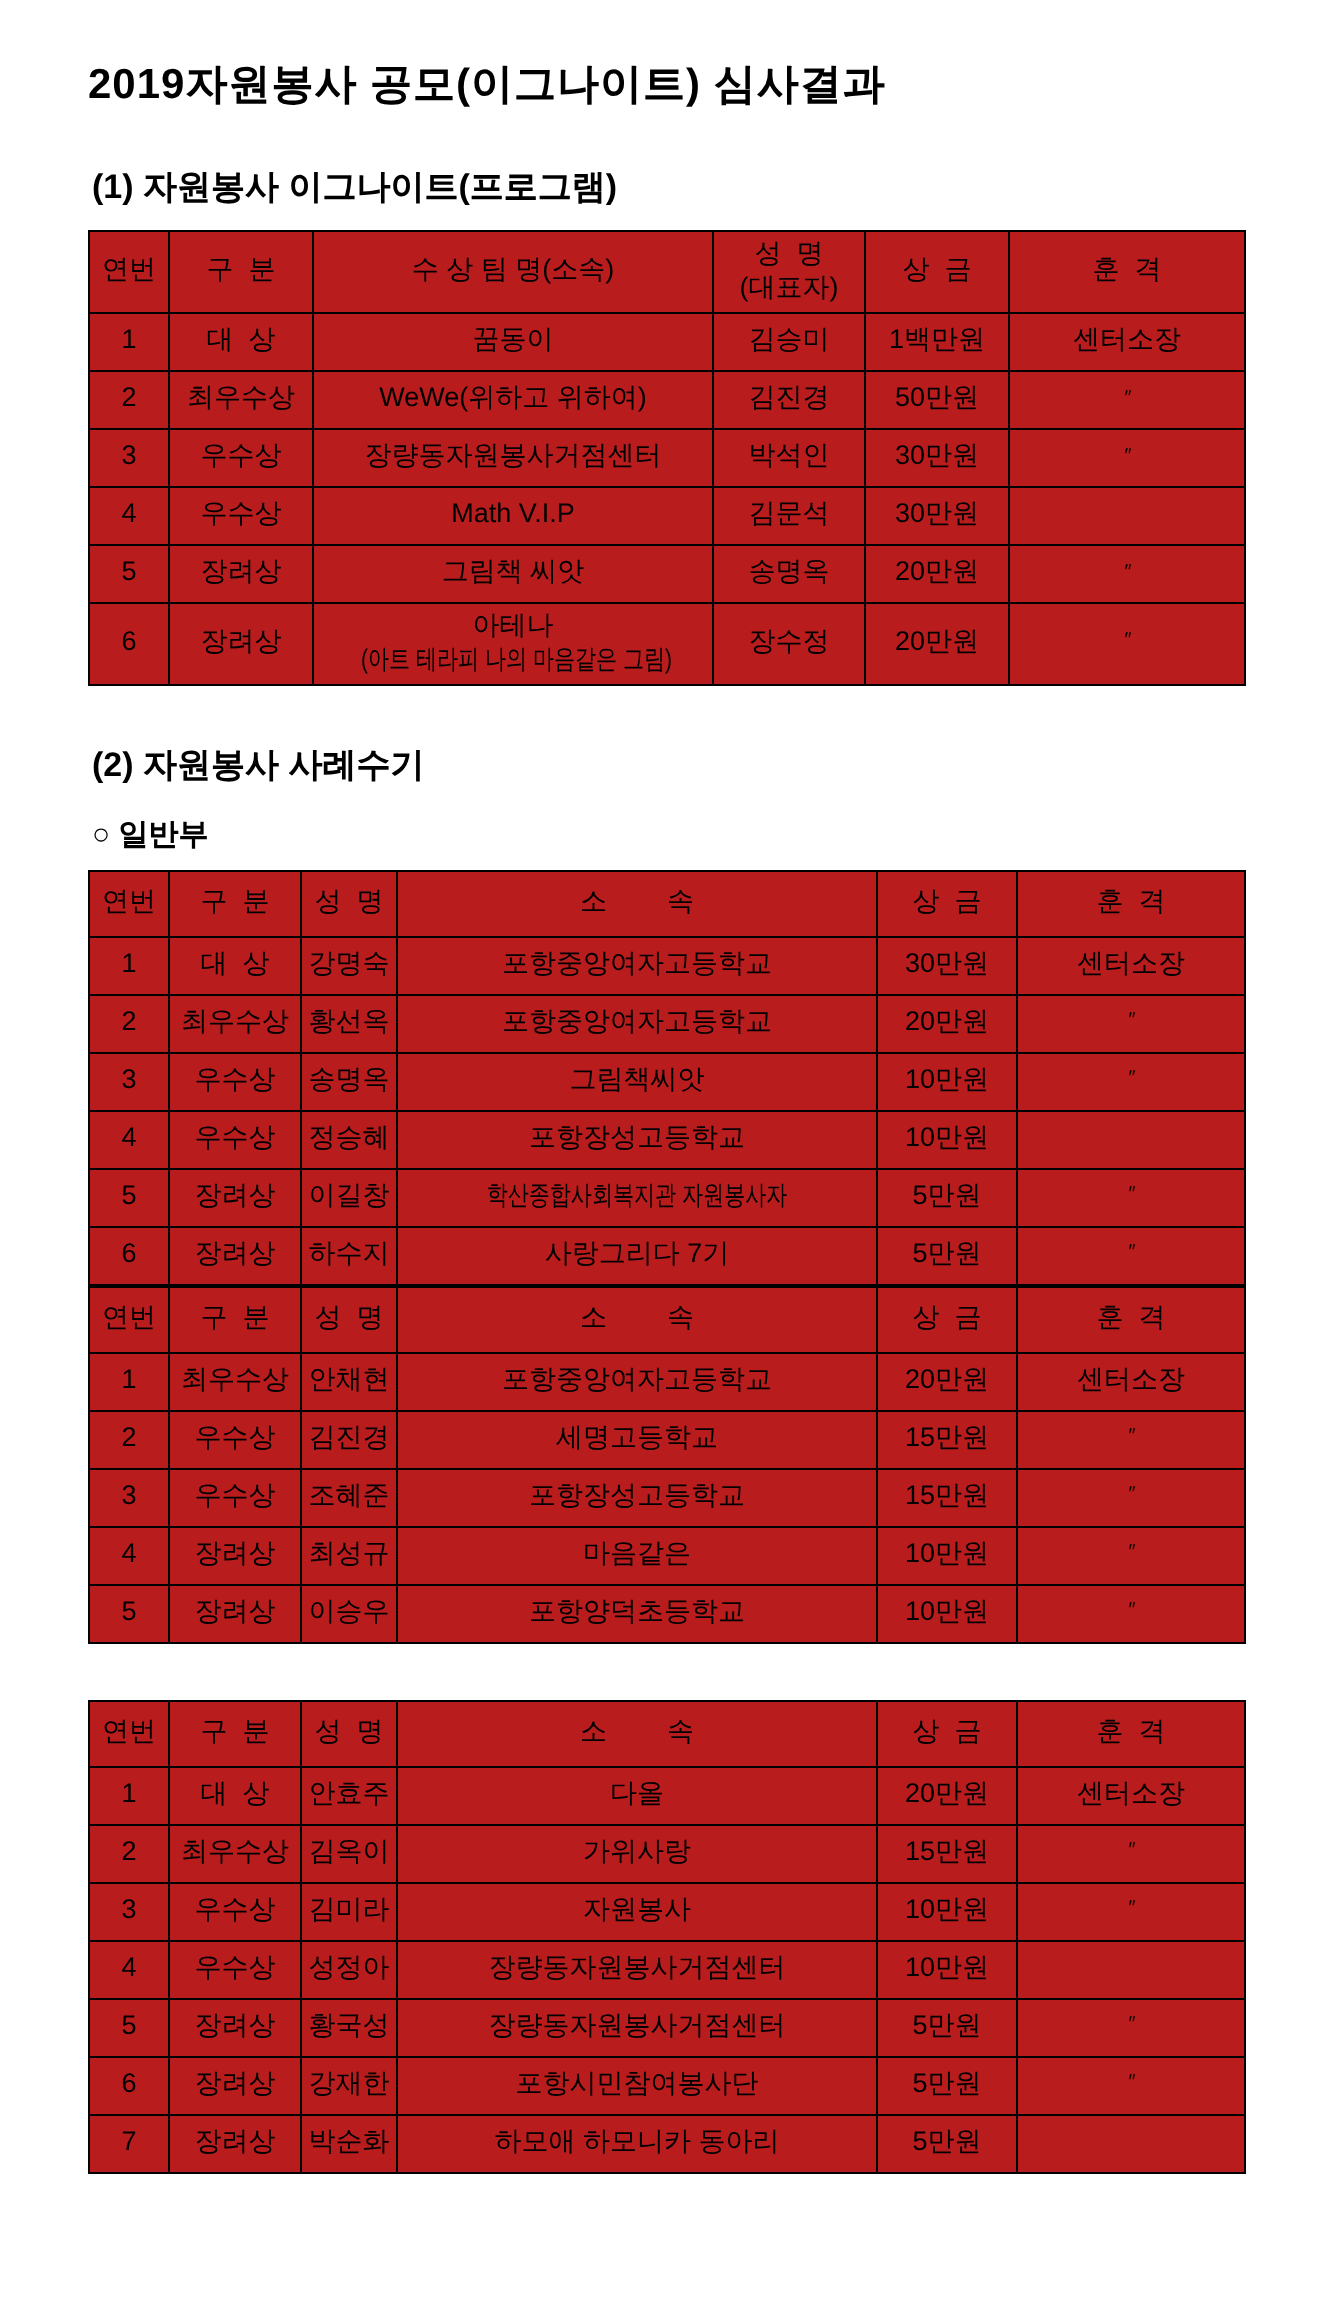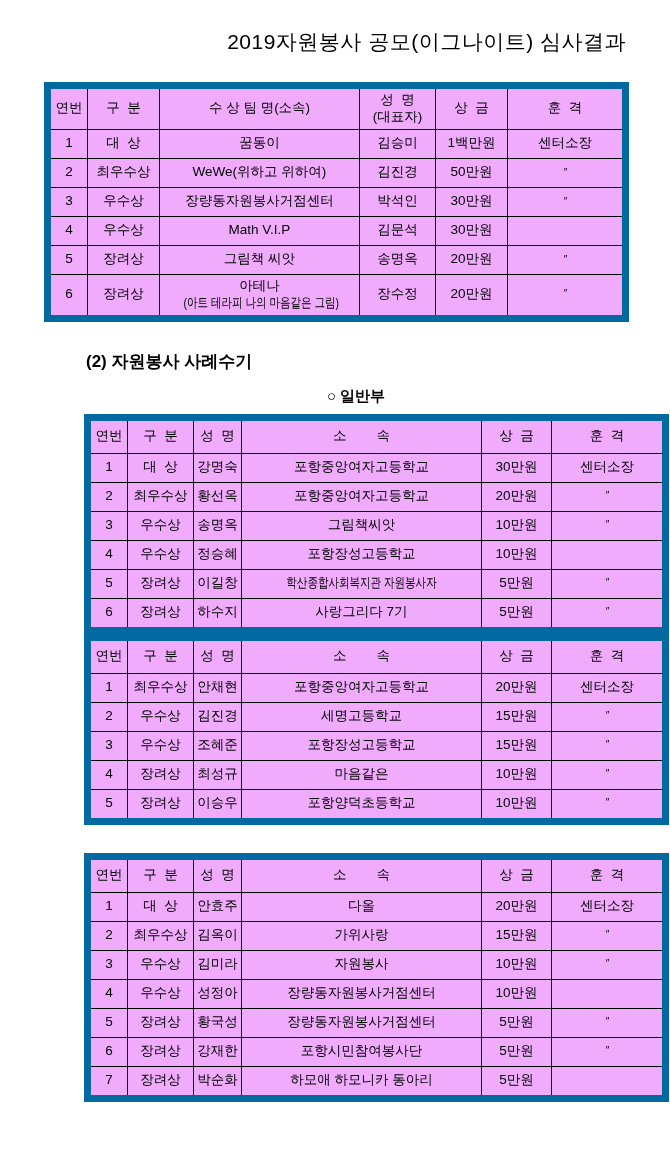--- a/index.html
+++ b/index.html
@@ -3,53 +3,54 @@
 <meta charset="utf-8">
 <style>
   html,body{margin:0;padding:0;background:#ffffff;}
   body{
     width:670px;min-height:1161px;
     font-family:"Liberation Sans","DejaVu Sans",sans-serif;
     color:#000;
   }
   .page{box-sizing:border-box;width:670px;padding:28px 44px 30px 44px;}
   .doc-title{
-    font-size:21px;font-weight:normal;text-align:right;
+    font-size:21px;font-weight:bold;text-align:left;
     margin:0 0 26px 0;letter-spacing:0.5px;white-space:pre-wrap;
   }
   .sec-heading{
     font-size:17px;font-weight:bold;margin:0 0 10px 2px;white-space:pre-wrap;
   }
   .sec{margin-top:0;}
-  .sec + .sec{margin-top:28px;margin-left:40px;}
+  .sec + .sec{margin-top:28px;}
   .sub-heading{
-    font-size:15px;font-weight:bold;margin:14px 0 8px 2px;white-space:pre-wrap;text-align:center;
+    font-size:15px;font-weight:bold;margin:14px 0 8px 2px;white-space:pre-wrap;
   }
   table.awards{
     border-collapse:collapse;table-layout:fixed;width:578px;
-    border:7px solid #0369a1;background:#f0abfc;
+    border:1px solid #0369a1;background:#b91c1c;
   }
   table.awards th, table.awards td{
     border:1px solid #000;text-align:center;vertical-align:middle;
     font-size:13.5px;font-weight:normal;padding:3px 2px;overflow:hidden;
   }
   table.awards th{height:26px;}
   table.awards td{height:22px;}
   .line{display:block;white-space:pre-wrap;line-height:1.25;}
   .squeeze{transform:scaleX(0.78);transform-origin:50% 50%;white-space:nowrap;}
   td.ditto .line{font-size:10px;font-style:italic;}
 </style>
 </head>
 <body>
 
 <div class="page">
 
   <h1 class="doc-title">2019자원봉사 공모(이그나이트) 심사결과</h1>
 
   <div class="sec">
+    <div class="sec-heading">(1) 자원봉사 이그나이트(프로그램)</div>
     <table class="awards">
         <colgroup>
           <col style="width: 40px;">
           <col style="width: 72px;">
           <col style="width: 200px;">
           <col style="width: 76px;">
           <col style="width: 72px;">
           <col style="width: 118px;">
         </colgroup>
         <thead>

